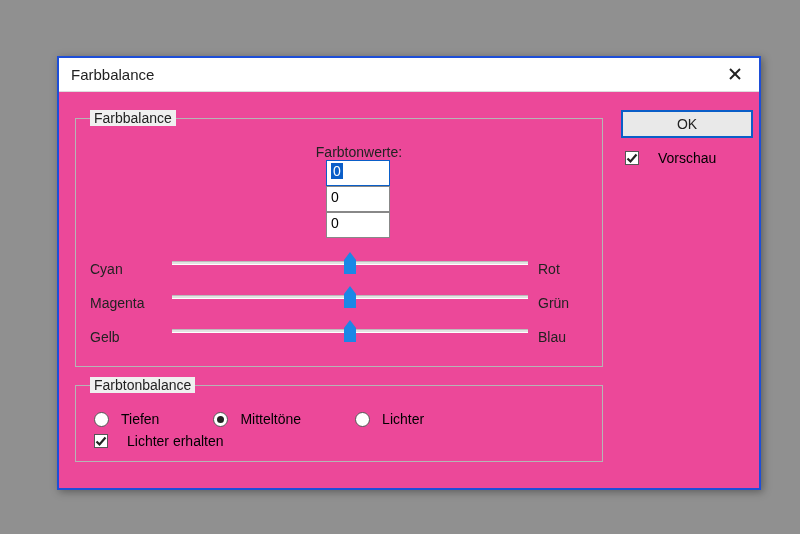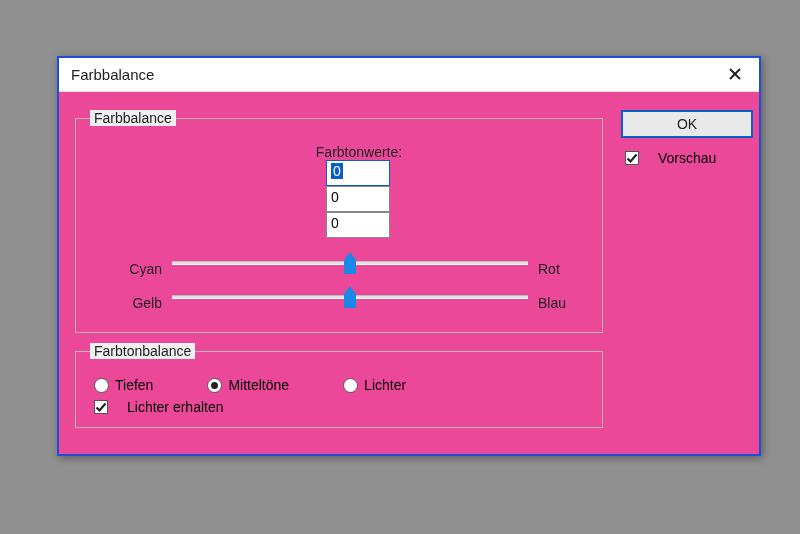--- a/index.html
+++ b/index.html
@@ -104,21 +104,20 @@
       padding: 0 2px;
     }
     .slider-row {
       display: grid;
       grid-template-columns: 72px 1fr 50px;
       align-items: center;
       height: 34px;
       column-gap: 10px;
     }
     .slider-left {
-      text-align: right;
       color:#222;
     }
     .slider-right {
       text-align: left;
       color:#222;
     }
     .slider-track {
       position: relative;
       height: 24px;
     }
@@ -143,21 +142,21 @@
     .tone-options {
       display:flex;
       gap: 54px;
       padding-left: 4px;
       margin-bottom: 6px;
       align-items: center;
     }
     .radio {
       display:flex;
       align-items:center;
-      gap:6px;
+      gap:12px;
     }
     .radio-circle {
       width:15px; height:15px;
       border: 1px solid #555;
       border-radius: 50%;
       display:flex;
       align-items:center;
       justify-content:center;
       background:#fff;
     }
@@ -237,20 +236,32 @@
             <div class="track-line"></div>
             <div class="slider-thumb">
               <svg width="16" height="24" viewBox="0 0 16 24">
                   <path d="M2 8 L8 0 L14 8 L14 22 L2 22 Z" fill="#1b87e6"></path>
                 </svg>
             </div>
           </div>
           <span class="slider-right">Rot</span>
         </div>
 
+        <div class="slider-row">
+          <span class="slider-left">Magenta</span>
+          <div class="slider-track">
+            <div class="track-line"></div>
+            <div class="slider-thumb">
+              <svg width="16" height="24" viewBox="0 0 16 24">
+                  <path d="M2 8 L8 0 L14 8 L14 22 L2 22 Z" fill="#1b87e6"></path>
+                </svg>
+            </div>
+          </div>
+          <span class="slider-right">Grün</span>
+        </div>
 
         <div class="slider-row">
           <span class="slider-left">Gelb</span>
           <div class="slider-track">
             <div class="track-line"></div>
             <div class="slider-thumb">
               <svg width="16" height="24" viewBox="0 0 16 24">
                   <path d="M2 8 L8 0 L14 8 L14 22 L2 22 Z" fill="#1b87e6"></path>
                 </svg>
             </div>

